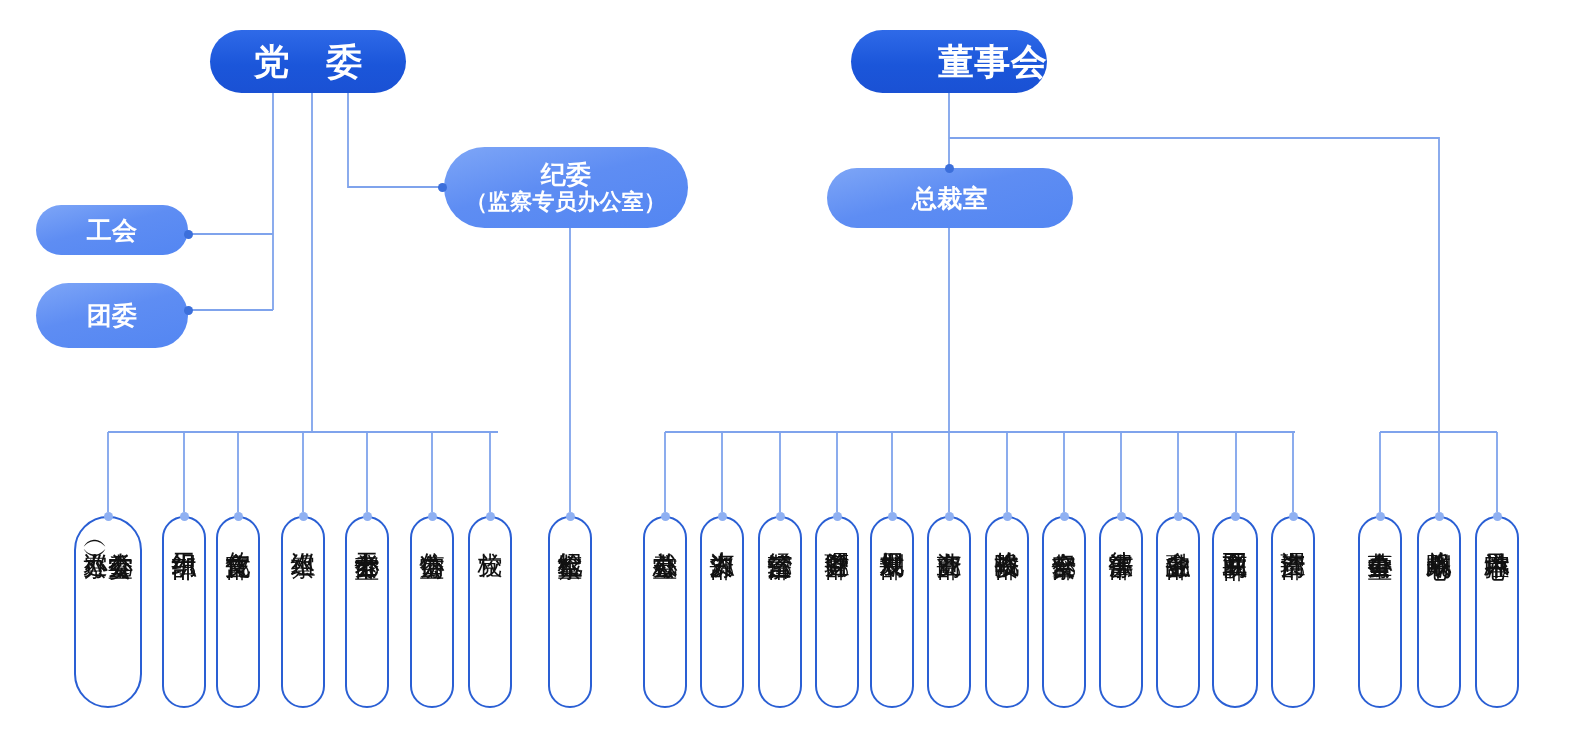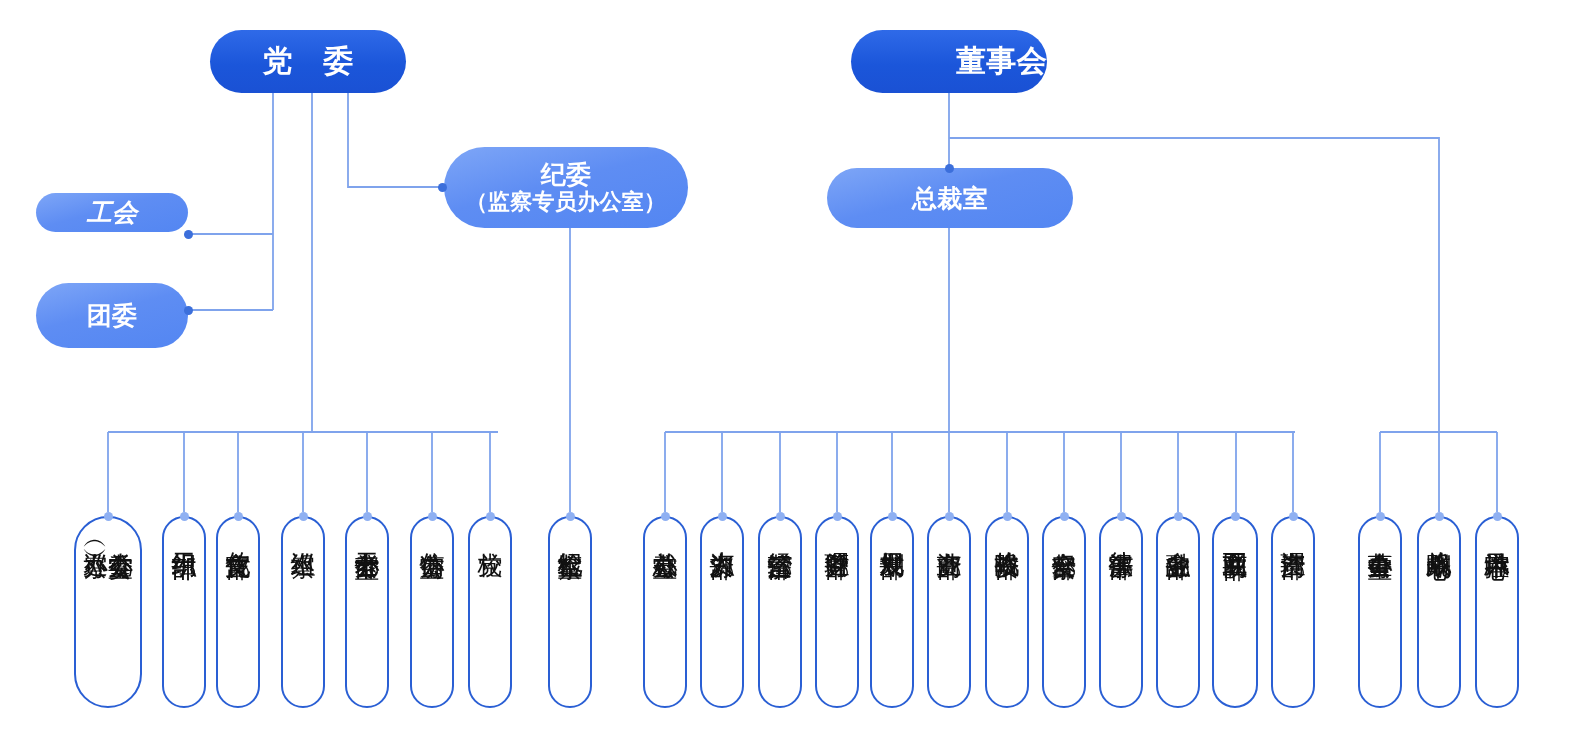--- a/index.html
+++ b/index.html
@@ -35,21 +35,21 @@
     white-space:pre-line;
     letter-spacing:0.02em;
     z-index:3;
   }
   .pill.dark{
     background:linear-gradient(180deg,#2f6ae8 0%,#1b56da 55%,#1a51d4 100%);
   }
   .pill.light{
     background:linear-gradient(165deg,#7ea6f7 0%,#5e8df3 45%,#5386f2 100%);
   }
-  .pill .t1{font-size:30px;font-weight:600;}
+  .pill .t1{font-size:36px;font-weight:600;}
   .pill .t2{font-size:25px;font-weight:600;}
   .pill .t3{font-size:22px;font-weight:600;}
 
   
   .vcap{
     position:absolute;
     box-sizing:border-box;
     border:2.2px solid #2a5fd4;
     border-radius:999px;
     background:#ffffff;
@@ -145,21 +145,21 @@
 
   <div class="pill light" style="left:444px; top:147px; width:244px; height:81px; flex-direction:column; justify-content:center;">
     <span class="t2">纪委</span>
     <span class="t3">（监察专员办公室）</span>
   </div>
 
   <div class="pill light" style="left:827px; top:168px; width:246px; height:60px;">
     <span class="t2">总裁室</span>
   </div>
 
-  <div class="pill light" style="left:36px; top:193px; width:152px; height:39px;font-style:italic;">
+  <div class="pill light" style="left:36px; top:205px; width:152px; height:50px;">
     <span class="t2">工会</span>
   </div>
 
   <div class="pill light" style="left:36px; top:283px; width:152px; height:65px;">
     <span class="t2">团委</span>
   </div>
 
   <div class="dot dark" style="left:184px; top:230px;"></div>
   <div class="dot dark" style="left:184px; top:306px;"></div>
   <div class="dot dark" style="left:438px; top:183px;"></div>

